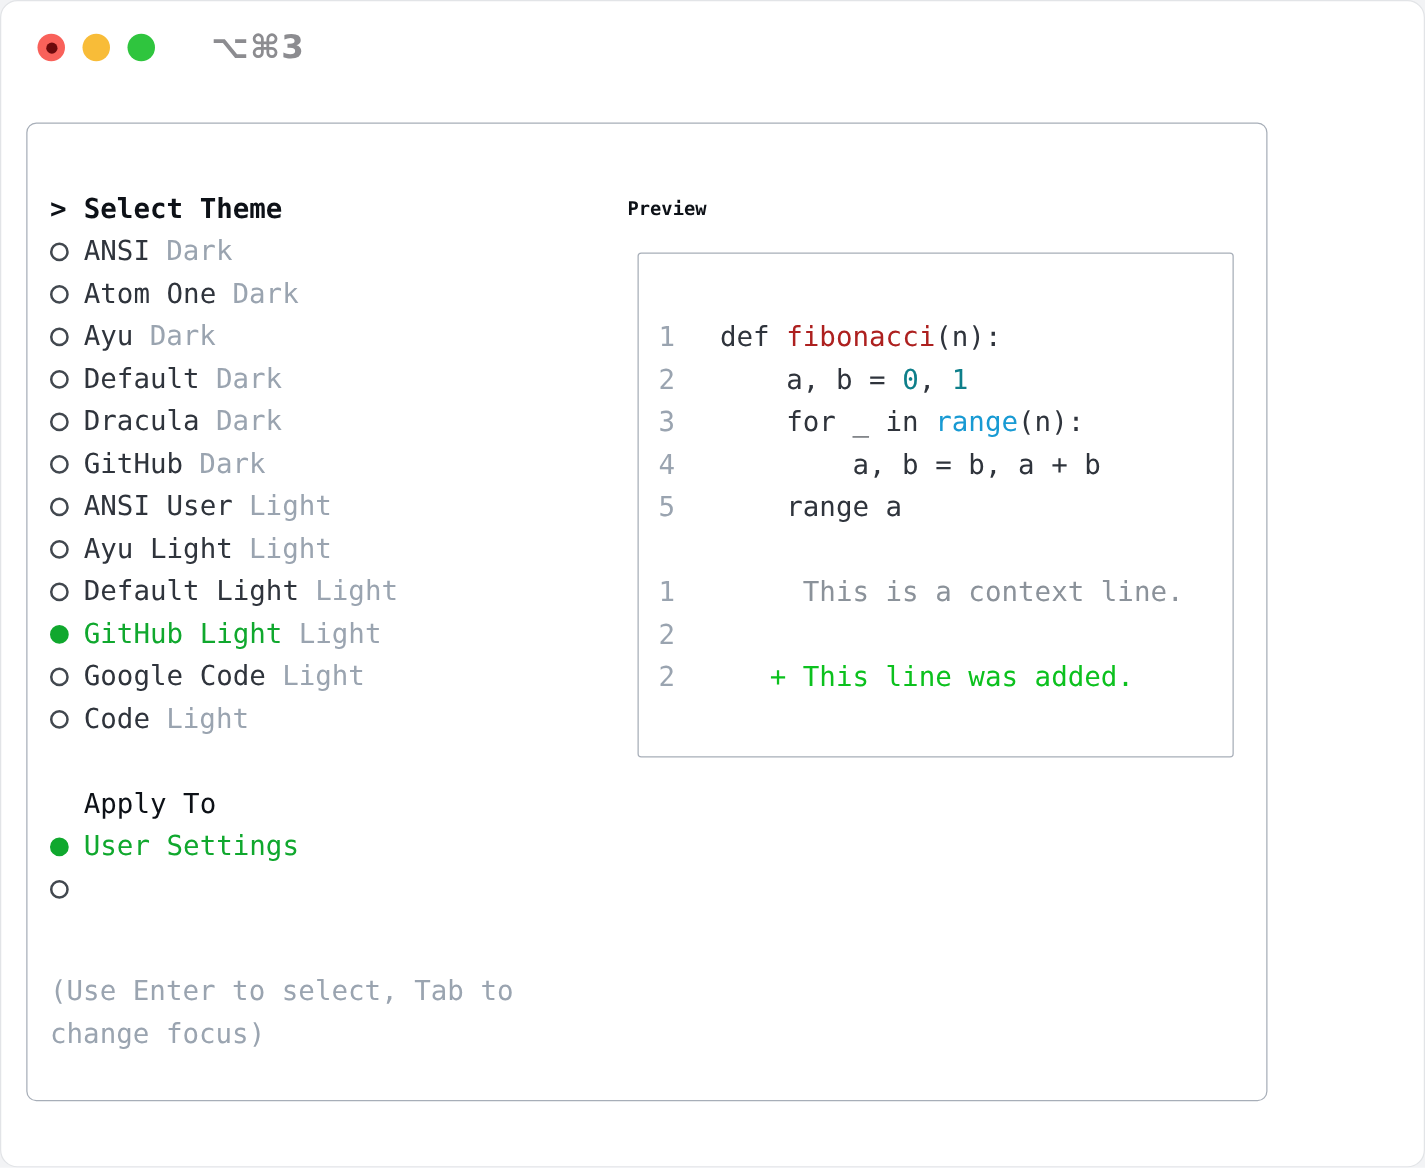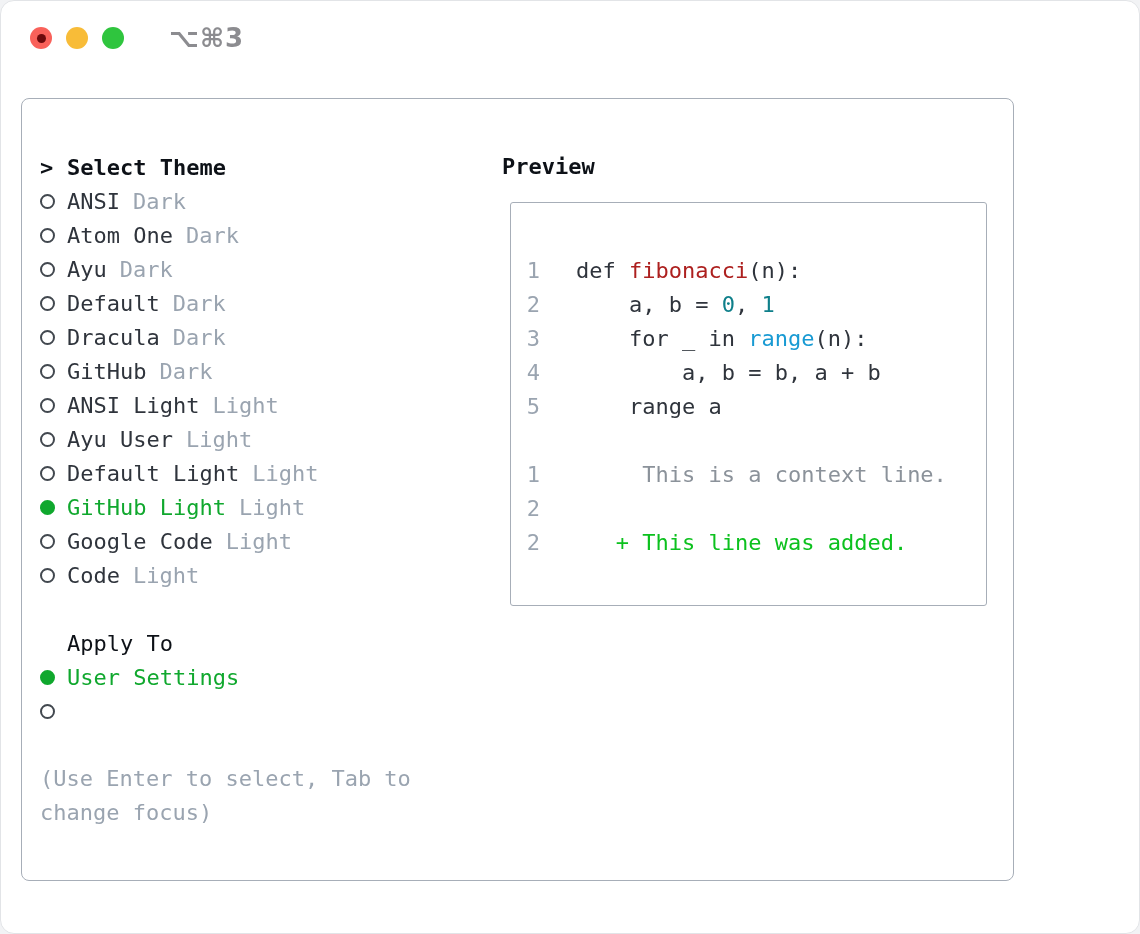--- a/index.html
+++ b/index.html
@@ -63,26 +63,27 @@
     background: transparent;
   }
   .bullet.selected { background: var(--accent-green); border-color: var(--accent-green); }
   .item-name { white-space: pre; color: var(--text-dark); }
   .item-name.selected { color: var(--accent-green); }
   .item-variant { white-space: pre; color: var(--text-muted); margin-left: 13px; }
   .section-label { margin-left: 27px; color: var(--text-black); white-space: pre; }
   .hint {
     line-height: 34px; width: 430px;
     color: var(--text-muted);
+    margin-top: 15px;
   }
   
   .preview-label {
     position: absolute; left: 480px; top: 51px;
     height: 34px; line-height: 34px;
-    font-size: 22px; font-weight: 700; color: var(--text-black);
+    font-size: 15px; font-weight: 700; color: var(--text-black);
   }
   .preview-box {
     position: absolute; left: 488px; top: 103px;
     width: 477px; height: 404px;
     border: 1.5px solid var(--panel-border);
     border-radius: 3px;
     box-sizing: border-box;
     padding-top: 50px;
     background: #ffffff;
   }
@@ -143,26 +144,26 @@
             <span class="item-name">Dracula</span>
             <span class="item-variant">Dark</span>
           </div>
           <div class="row">
             <span class="bullet"></span>
             <span class="item-name">GitHub</span>
             <span class="item-variant">Dark</span>
           </div>
           <div class="row">
             <span class="bullet"></span>
-            <span class="item-name">ANSI Light</span>
-            <span class="item-variant">Light</span>
-          </div>
-          <div class="row">
-            <span class="bullet"></span>
-            <span class="item-name">Ayu User</span>
+            <span class="item-name">ANSI User</span>
+            <span class="item-variant">Light</span>
+          </div>
+          <div class="row">
+            <span class="bullet"></span>
+            <span class="item-name">Ayu Light</span>
             <span class="item-variant">Light</span>
           </div>
           <div class="row">
             <span class="bullet"></span>
             <span class="item-name">Default Light</span>
             <span class="item-variant">Light</span>
           </div>
           <div class="row">
             <span class="bullet selected"></span>
             <span class="item-name selected">GitHub Light</span>

